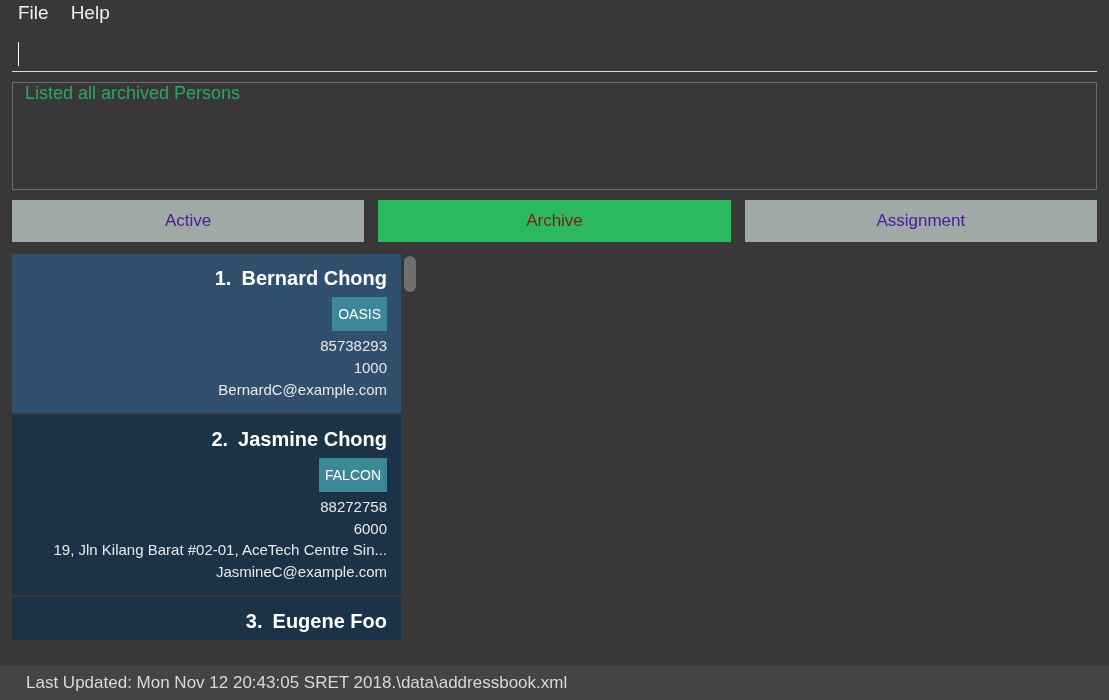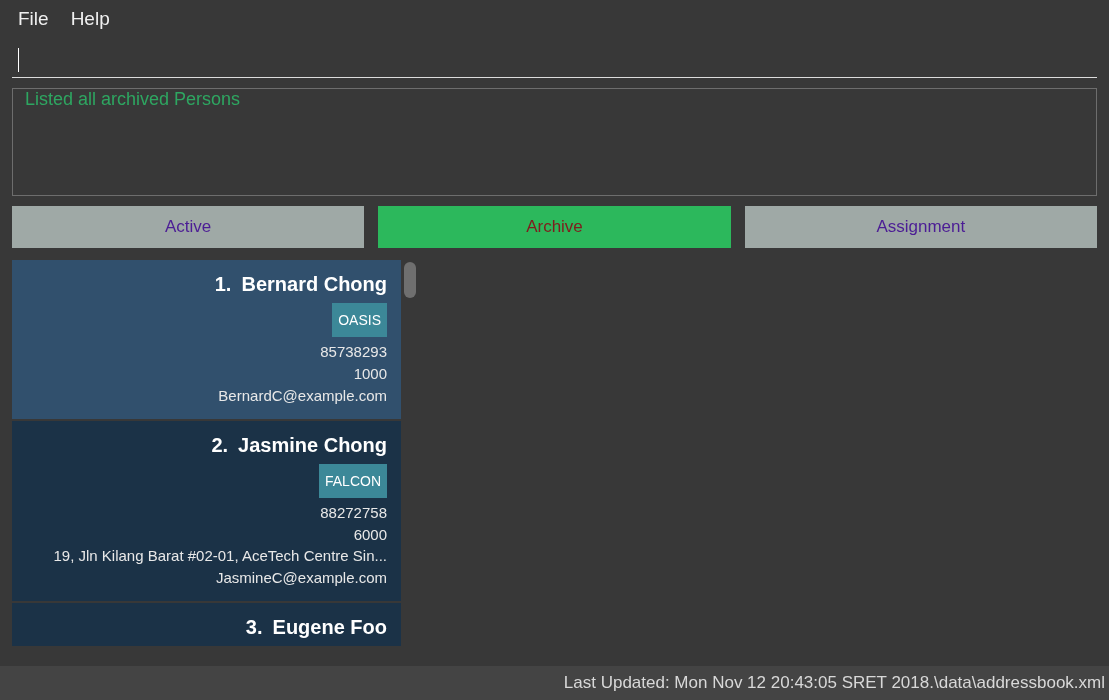--- a/index.html
+++ b/index.html
@@ -9,21 +9,21 @@
     color: #e8e8e8;
     font-family: "Segoe UI", Arial, sans-serif;
     font-size: 15px;
     display: flex;
     flex-direction: column;
   }
   
   .menu-bar {
     display: flex;
     gap: 22px;
-    padding: 8px 18px 8px 18px;
+    padding: 2px 18px 8px 18px;
     font-size: 19px;
     font-weight: 300;
     color: #f0f0f0;
   }
   .menu-item { cursor: default; }
   
   .command-area {
     margin: 4px 12px 0 12px;
   }
   .command-cursor {
@@ -137,23 +137,23 @@
   }
   .detail-panel {
     flex: 1;
     background: #383838;
   }
   
   .footer {
     height: 34px;
     background: #444444;
     display: flex;
-    justify-content: flex-end;
+    justify-content: flex-start;
     align-items: center;
-    padding: 0 4px;
+    padding: 0 26px;
     font-size: 17px;
     color: #d8d8d8;
     margin-top: 8px;
   }
 </style>
 </head>
 <body>
 
 <div class="menu-bar">
   <span class="menu-item">File</span>

